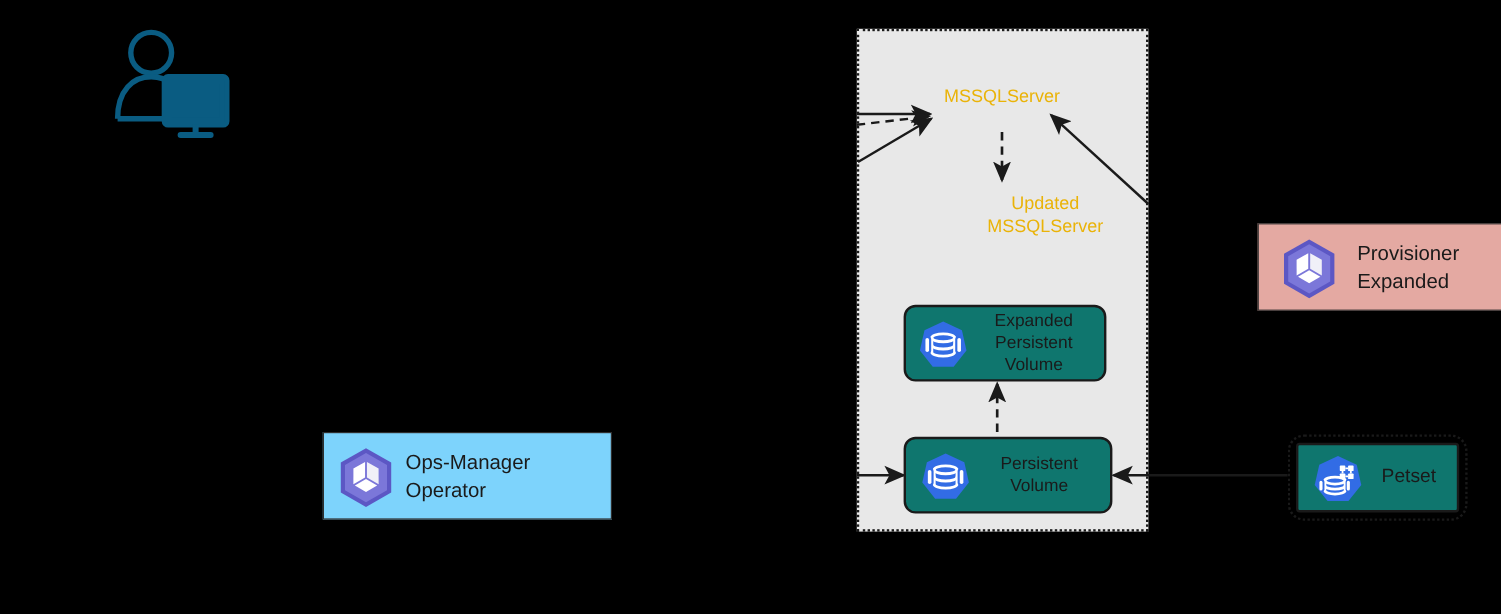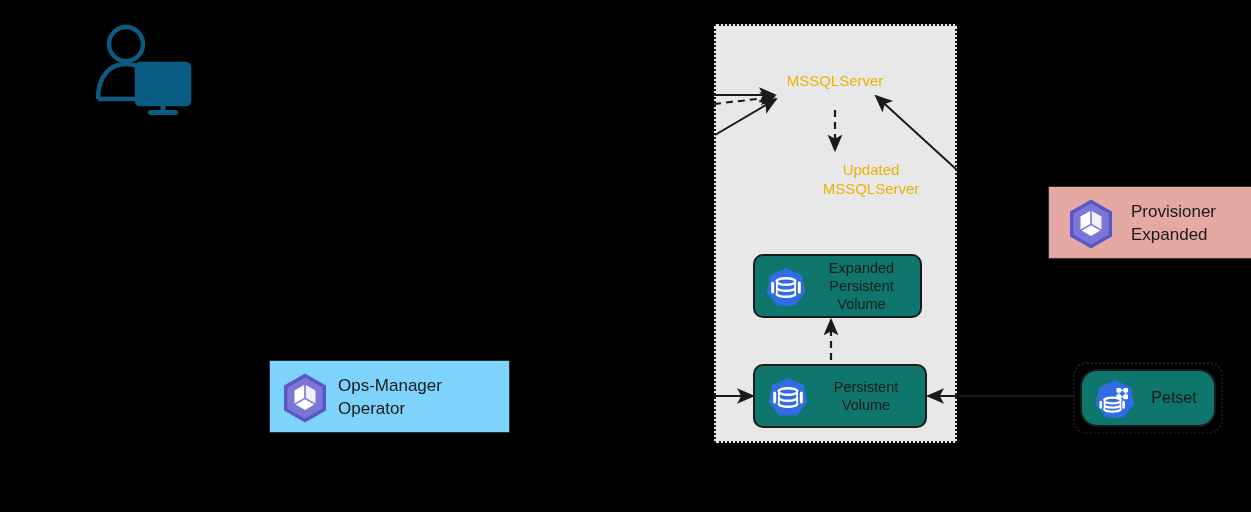--- a/index.html
+++ b/index.html
@@ -209,21 +209,21 @@
         <polygon points="26.8,13 26.8,26 36.5,31.5 36.5,18.5" fill="#F0F0F8"></polygon>
         <polygon points="26,27.2 35.3,32.6 26,38 16.7,32.6" fill="#FFFFFF"></polygon>
       </svg>
     </span>
     <span class="op-label" style="margin-left:82px;">Provisioner
 Expanded</span>
   </div>
 
   <div class="abs dotted-wrap" style="left:1073px; top:362px; width:150px; height:72px;"></div>
 
-  <div class="abs node-box" style="left:1080px; top:369px; width:136px; height:58px; border-radius:17px;">
+  <div class="abs node-box" style="left:1080px; top:369px; width:136px; height:58px; border-radius:3px;">
     <span class="abs" style="left:12px; top:8px; width:42px; height:42px;">
       <svg width="42" height="42" viewBox="0 0 42 42">
         <polygon points="21,1 36.6,8.3 40.4,25.1 29.7,38.6 12.3,38.6 1.6,25.1 5.4,8.3" fill="#326CE5"></polygon>
         <g fill="#FFFFFF">
           <rect x="22.5" y="9.0" width="4.6" height="4.6" rx="0.7"></rect>
           <rect x="29.4" y="9.0" width="4.6" height="4.6" rx="0.7"></rect>
           <rect x="29.4" y="15.6" width="4.6" height="4.6" rx="0.7"></rect>
           <rect x="22.5" y="15.6" width="4.6" height="4.6" rx="0.7"></rect>
         </g>
         <g stroke="#FFFFFF" stroke-width="1.5" fill="none">

